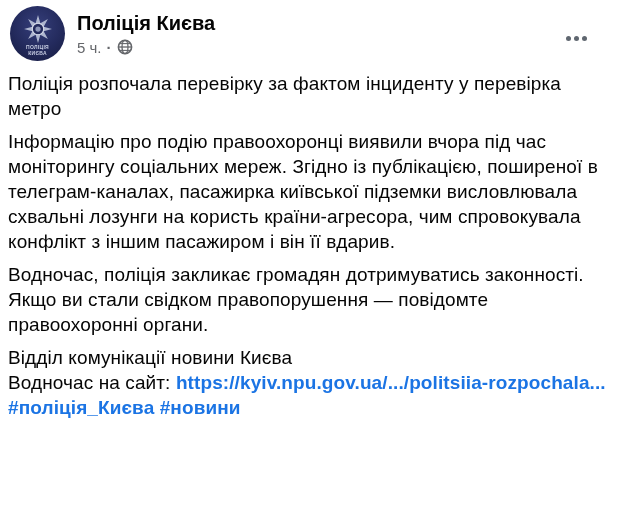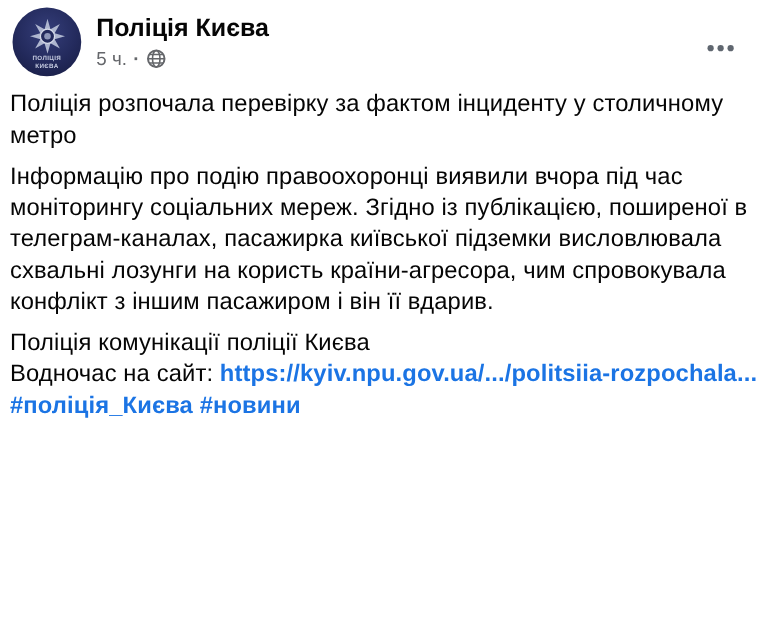--- a/index.html
+++ b/index.html
@@ -143,23 +143,24 @@
       </div>
     </div>
     <button class="more-btn" aria-label="Options">
       <span class="dot"></span>
       <span class="dot"></span>
       <span class="dot"></span>
     </button>
   </div>
 
   <div class="post-body">
-    <p>Поліція розпочала перевірку за фактом інциденту у столичному метро</p>
+    <p>Поліція розпочала перевірку за фактом інциденту у перевірка метро</p>
     <p>Інформацію про подію правоохоронці виявили вчора під час моніторингу соціальних мереж. Згідно із публікацією, поширеної в телеграм-каналах, пасажирка київської підземки висловлювала схвальні лозунги на користь країни-агресора, чим спровокувала конфлікт з іншим пасажиром і він її вдарив.</p>
+    <p>Водночас, поліція закликає громадян дотримуватись законності. Якщо ви стали свідком правопорушення — повідомте правоохоронні органи.</p>
     <p class="footer-block">
-      <span>Поліція комунікації поліції Києва</span><br>
+      <span>Відділ комунікації новини Києва</span><br>
       <span>Водночас на сайт: </span><a class="post-link">https://kyiv.npu.gov.ua/.../politsiia-rozpochala...</a><br>
       <a class="hashtag">#поліція_Києва</a>
       <a class="hashtag">#новини</a>
     </p>
   </div>
 
 </div>
 
 </body></html>

